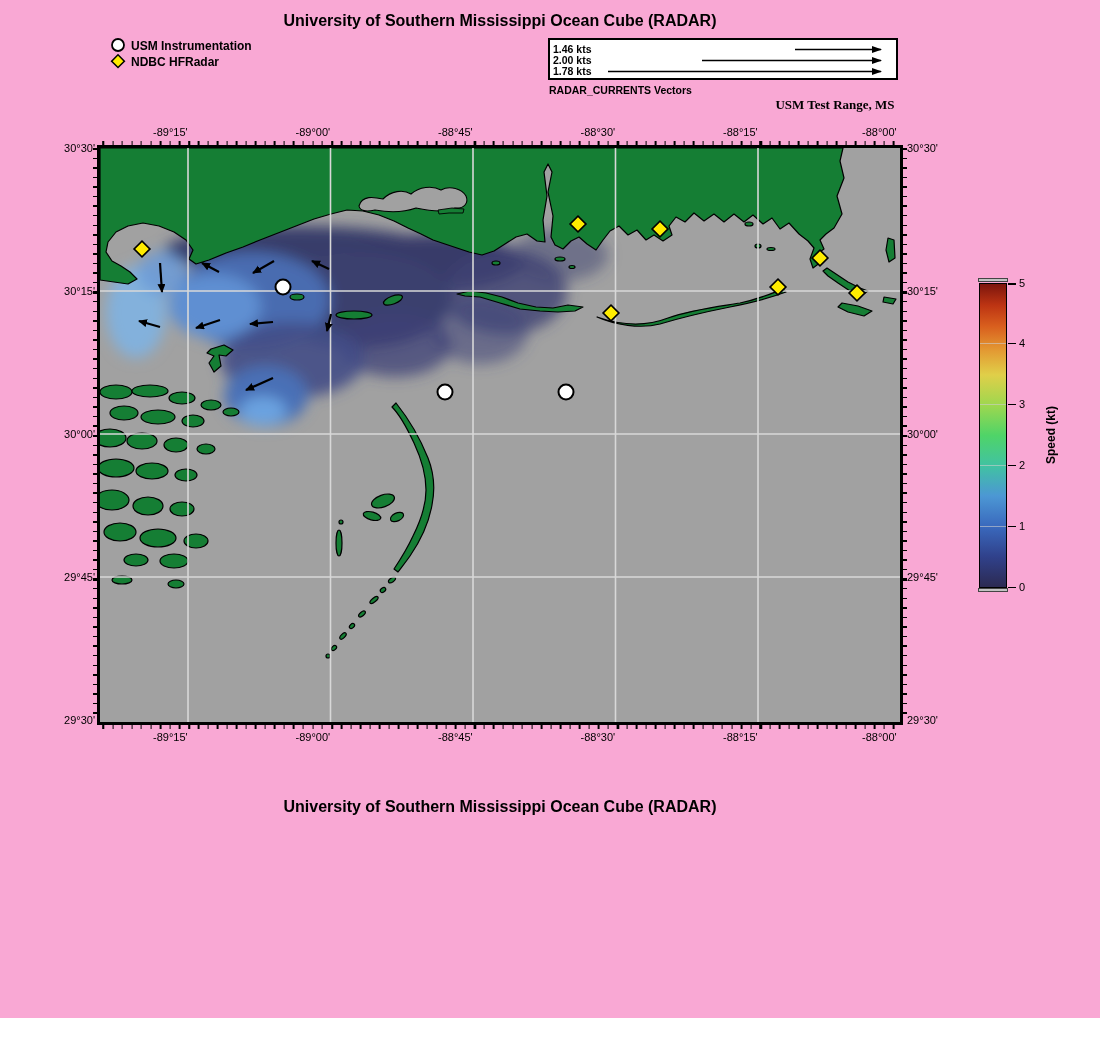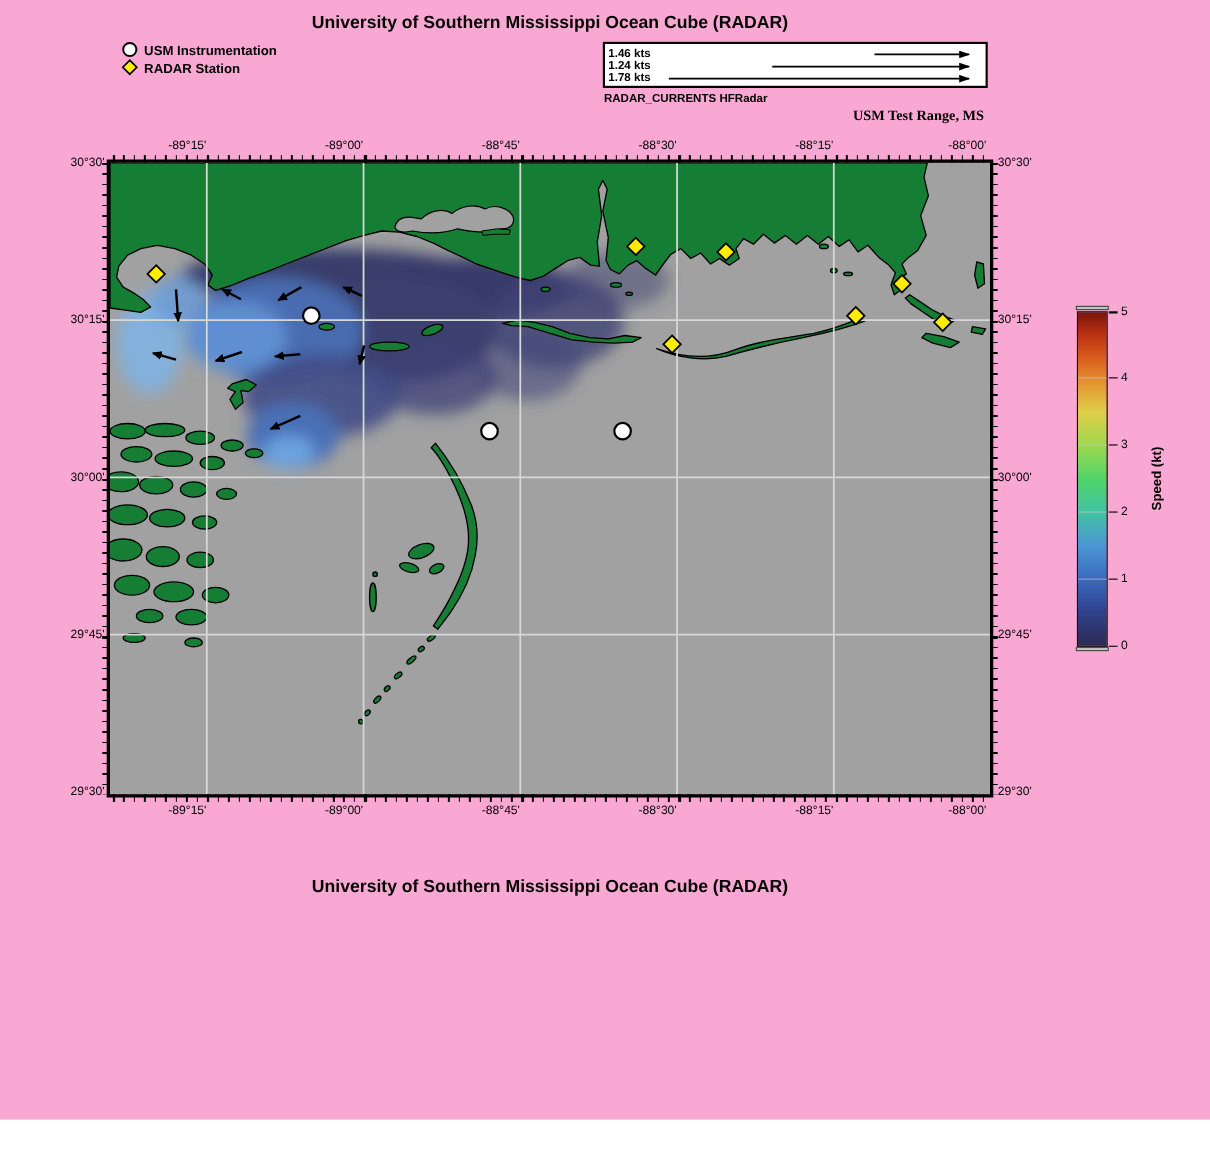--- a/index.html
+++ b/index.html
@@ -55,39 +55,39 @@
   <div class="abs legend-row" style="left:110px;top:37px;">
     <svg width="17" height="16">
       <circle cx="8" cy="8" r="6" fill="#ffffff" stroke="#000" stroke-width="1.8"></circle>
     </svg>
     <span>USM Instrumentation</span>
   </div>
   <div class="abs legend-row" style="left:110px;top:53px;">
     <svg width="17" height="16">
       <rect x="3.6" y="3.6" width="9" height="9" transform="rotate(45 8 8)" fill="#ffec00" stroke="#000" stroke-width="1.5"></rect>
     </svg>
-    <span>RADAR Station</span>
+    <span>NDBC HFRadar</span>
   </div>
 
   <div class="abs" id="vecbox">
     <svg class="abs" style="left:0;top:0;" width="345" height="37">
       <defs>
         <marker id="vh" markerUnits="userSpaceOnUse" markerWidth="12" markerHeight="9" refX="9" refY="3.5" orient="auto">
           <path d="M0,0 L10,3.5 L0,7 Z" fill="#000"></path>
         </marker>
       </defs>
       <line x1="245" y1="9.5" x2="331" y2="9.5" stroke="#000" stroke-width="1.6" marker-end="url(#vh)"></line>
       <line x1="152" y1="20.5" x2="331" y2="20.5" stroke="#000" stroke-width="1.6" marker-end="url(#vh)"></line>
       <line x1="58" y1="31.5" x2="331" y2="31.5" stroke="#000" stroke-width="1.6" marker-end="url(#vh)"></line>
     </svg>
     <div class="veclabel" style="top:3.5px;">1.46 kts</div>
-    <div class="veclabel" style="top:14.5px;">1.24 kts</div>
+    <div class="veclabel" style="top:14.5px;">2.00 kts</div>
     <div class="veclabel" style="top:25.5px;">1.78 kts</div>
   </div>
-  <div class="abs" id="veccaption">RADAR_CURRENTS HFRadar</div>
+  <div class="abs" id="veccaption">RADAR_CURRENTS Vectors</div>
 
   <div class="abs" id="rangelabel">USM Test Range, MS</div>
 
   <div class="abs" id="map">
     <svg width="800" height="574" viewBox="100 148 800 574">
       <defs>
         <filter id="bb" x="-40%" y="-40%" width="180%" height="180%">
           <feGaussianBlur stdDeviation="7"></feGaussianBlur>
         </filter>
         <marker id="ah" markerUnits="userSpaceOnUse" markerWidth="12" markerHeight="10" refX="8" refY="4" orient="auto">

